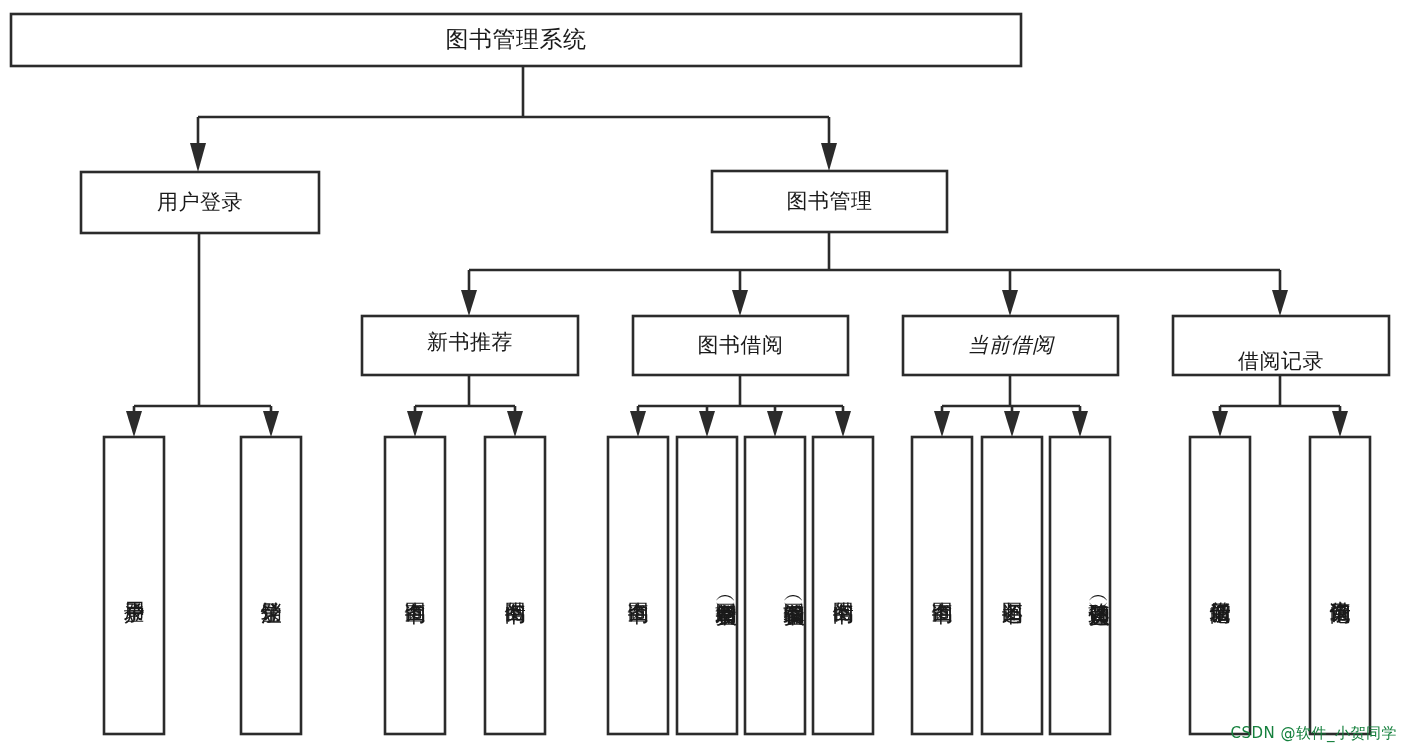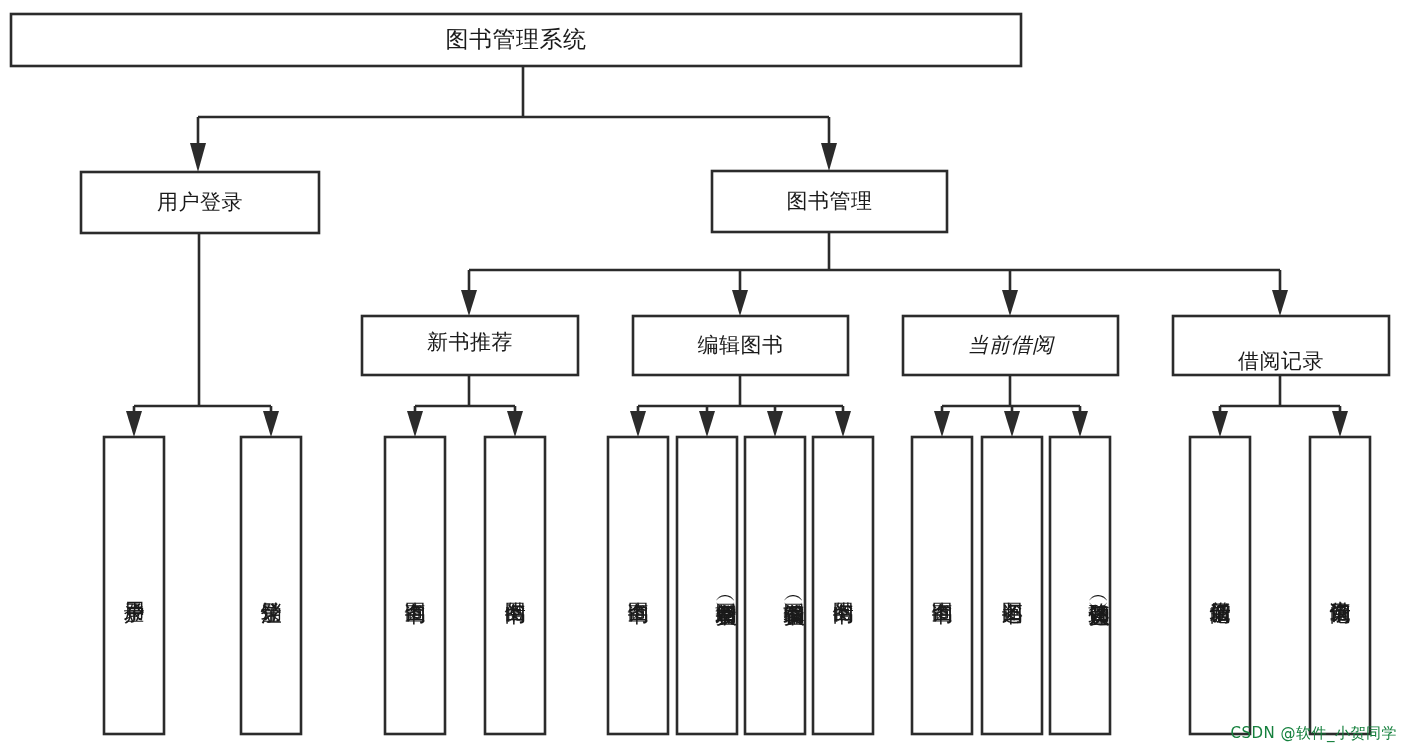--- a/index.html
+++ b/index.html
@@ -173,21 +173,21 @@
     <polygon class="arrow-head" points="1212,411 1228,411 1220,437"></polygon>
     <polygon class="arrow-head" points="1332,411 1348,411 1340,437"></polygon>
   </svg>
 
   <div class="node-label-h" style="left:11px; top:14px; width:1010px; height:52px; font-size:23px;">图书管理系统</div>
 
   <div class="node-label-h" style="left:81px; top:172px; width:238px; height:61px;">用户登录</div>
   <div class="node-label-h" style="left:712px; top:171px; width:235px; height:61px;">图书管理</div>
 
   <div class="node-label-h" style="left:362px; top:316px; width:216px; height:53px;text-align:center;">新书推荐</div>
-  <div class="node-label-h" style="left:633px; top:316px; width:215px; height:59px;">编辑图书</div>
+  <div class="node-label-h" style="left:633px; top:316px; width:215px; height:59px;">图书借阅</div>
   <div class="node-label-h" style="left:903px; top:316px; width:215px; height:59px;font-style:italic;">当前借阅</div>
   <div class="node-label-h" style="left:1173px; top:332px; width:216px; height:59px;">借阅记录</div>
 
   <div class="node-label-v" style="left:104px; top:437px; width:60px; height:297px;">用户登录</div>
   <div class="node-label-v" style="left:241px; top:437px; width:60px; height:297px;">注销登录</div>
 
   <div class="node-label-v" style="left:385px; top:437px; width:60px; height:297px;">查询图书</div>
   <div class="node-label-v" style="left:485px; top:437px; width:60px; height:297px;">借阅图书</div>
 
   <div class="node-label-v" style="left:608px; top:437px; width:60px; height:297px;">查询图书</div>

